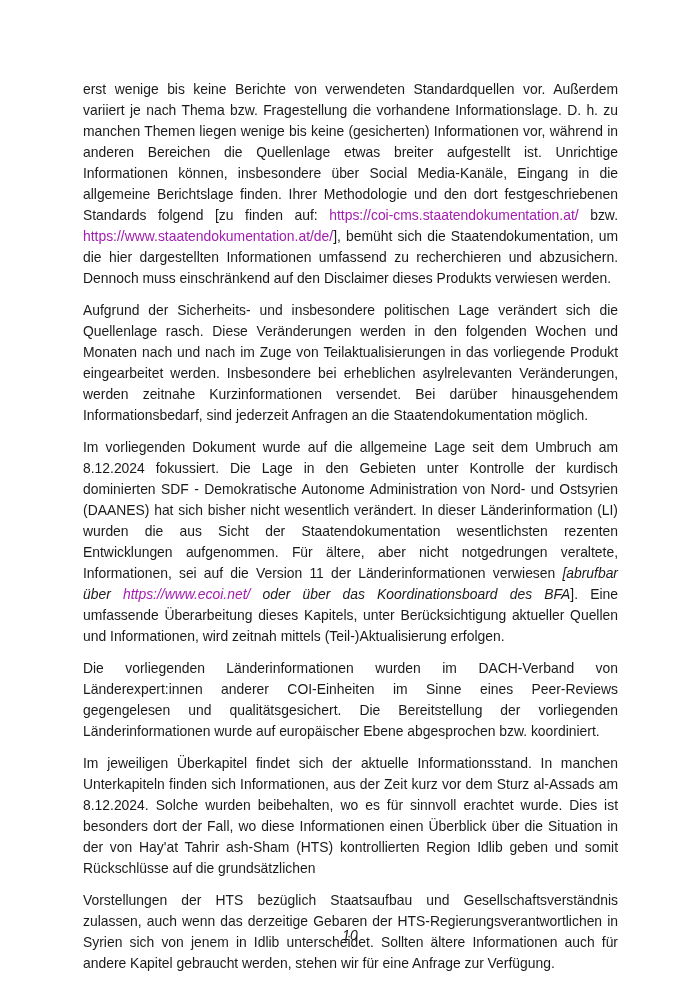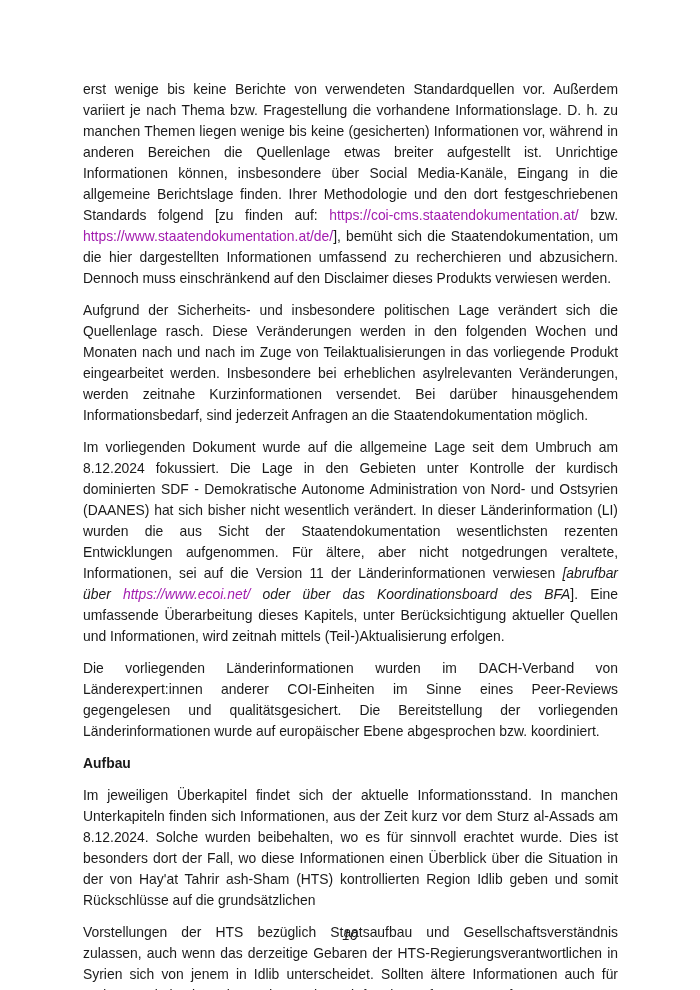--- a/index.html
+++ b/index.html
@@ -46,21 +46,20 @@
 <div class="page">
 
   <p class="para"><span>erst wenige bis keine Berichte von verwendeten Standardquellen vor. Außerdem variiert je nach Thema bzw. Fragestellung die vorhandene Informationslage. D. h. zu manchen Themen liegen wenige bis keine (gesicherten) Informationen vor, während in anderen Bereichen die Quellenlage etwas breiter aufgestellt ist. Unrichtige Informationen können, insbesondere über Social Media-Kanäle, Eingang in die allgemeine Berichtslage finden. Ihrer Methodologie und den dort festgeschriebenen Standards folgend [zu finden auf: </span><a class="link">https://coi-cms.staatendokumentation.​at/</a><span> bzw. </span><a class="link">https://www.staatendokumentation.at/de/</a><span>], bemüht sich die Staatendokumentation, um die hier dargestellten Informationen umfassend zu recherchieren und abzusichern. Dennoch muss einschränkend auf den Disclaimer dieses Produkts verwiesen werden.</span></p>
 
   <p class="para">Aufgrund der Sicherheits- und insbesondere politischen Lage verändert sich die Quellenlage rasch. Diese Veränderungen werden in den folgenden Wochen und Monaten nach und nach im Zuge von Teilaktualisierungen in das vorliegende Produkt eingearbeitet werden. Insbesondere bei erheblichen asylrelevanten Veränderungen, werden zeitnahe Kurzinformationen versendet. Bei darüber hinausgehendem Informationsbedarf, sind jederzeit Anfragen an die Staatendoku­mentation möglich.</p>
 
   <p class="para"><span>Im vorliegenden Dokument wurde auf die allgemeine Lage seit dem Umbruch am 8.12.2024 fokussiert. Die Lage in den Gebieten unter Kontrolle der kurdisch dominierten SDF - Demokrati­sche Autonome Administration von Nord- und Ostsyrien (DAANES) hat sich bisher nicht wesent­lich verändert. In dieser Länderinformation (LI) wurden die aus Sicht der Staatendokumentation wesentlichsten rezenten Entwicklungen aufgenommen. Für ältere, aber nicht notgedrungen ver­altete, Informationen, sei auf die Version 11 der Länderinformationen verwiesen </span><span class="italic">[abrufbar über </span><a class="link italic">https://www.ecoi.net/</a><span class="italic"> oder über das Koordinationsboard des BFA</span><span>]. Eine umfassende Über­arbeitung dieses Kapitels, unter Berücksichtigung aktueller Quellen und Informationen, wird zeitnah mittels (Teil-)Aktualisierung erfolgen.</span></p>
 
   <p class="para">Die vorliegenden Länderinformationen wurden im DACH-Verband von Länderexpert:innen an­derer COI-Einheiten im Sinne eines Peer-Reviews gegengelesen und qualitätsgesichert. Die Bereitstellung der vorliegenden Länderinformationen wurde auf europäischer Ebene abgespro­chen bzw. koordiniert.</p>
 
-  <p class="heading">Aufbau</p>
 
   <p class="para" style="text-align: justify; text-align-last: left;">Im jeweiligen Überkapitel findet sich der aktuelle Informationsstand. In manchen Unterkapiteln finden sich Informationen, aus der Zeit kurz vor dem Sturz al-Assads am 8.12.2024. Solche wurden beibehalten, wo es für sinnvoll erachtet wurde. Dies ist besonders dort der Fall, wo diese Informationen einen Überblick über die Situation in der von Hay'at Tahrir ash-Sham (HTS) kontrollierten Region Idlib geben und somit Rückschlüsse auf die grundsätzlichen</p>
 
   <p class="para">Vorstellungen der HTS bezüglich Staatsaufbau und Gesellschaftsverständnis zulassen, auch wenn das derzeitige Gebaren der HTS-Regierungsverantwortlichen in Syrien sich von jenem in Idlib unterscheidet. Sollten ältere Informationen auch für andere Kapitel gebraucht werden, stehen wir für eine Anfrage zur Verfügung.</p>
 
 </div>
 
 <div class="page-number">10</div>
 
 </body></html>

